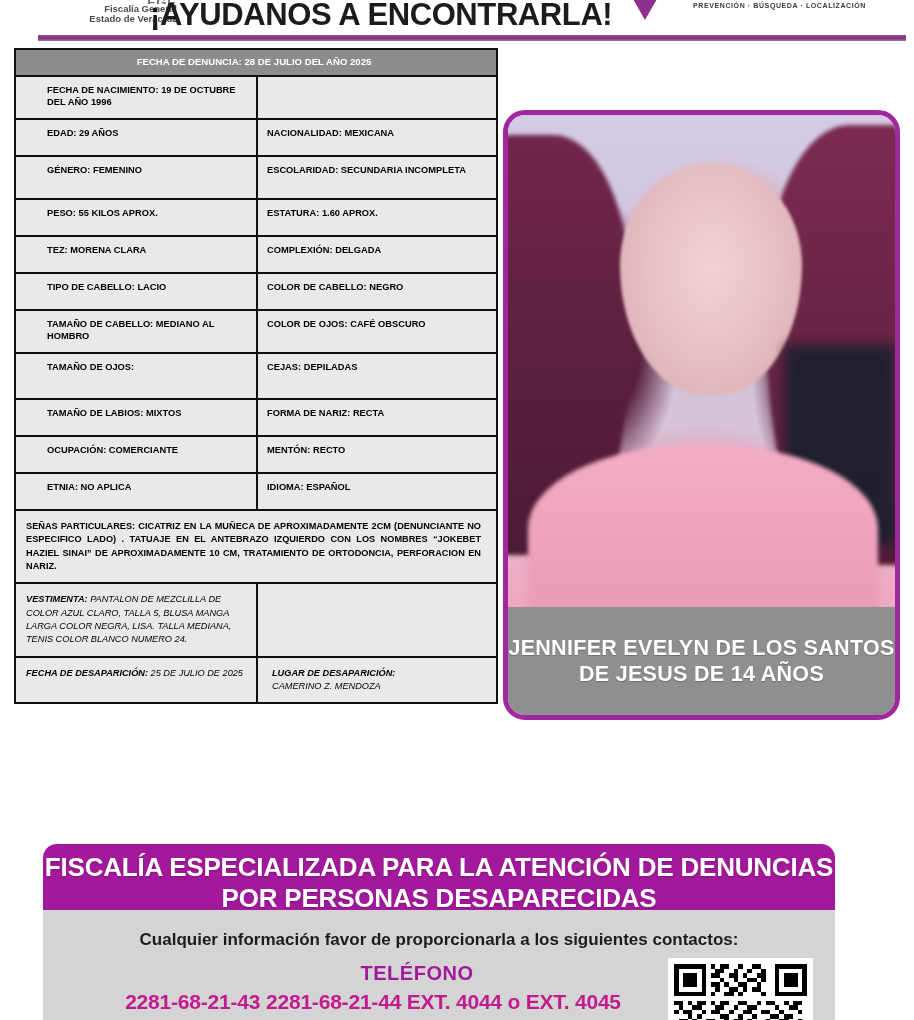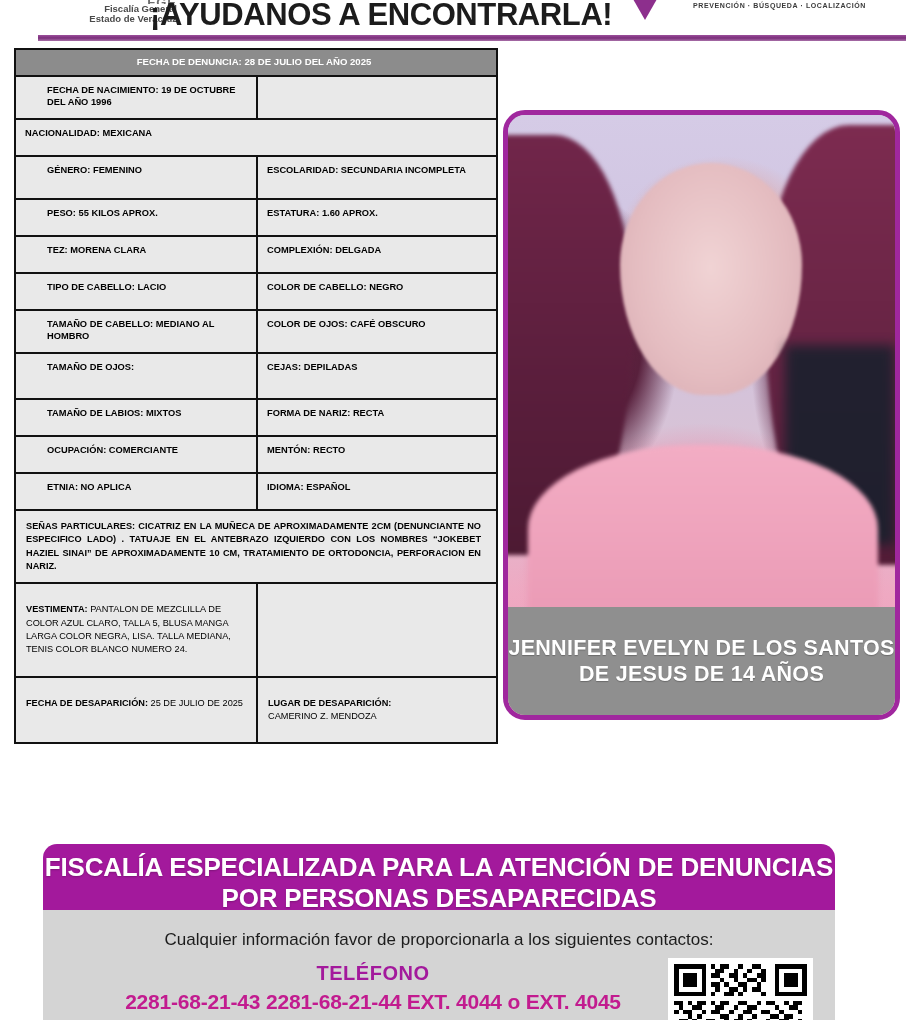--- a/index.html
+++ b/index.html
@@ -84,21 +84,21 @@
     left: 14px; top: 48px;
     width: 480px;
     border: 2px solid #111;
     border-collapse: collapse;
     background: #e9e9e9;
   }
   .info-table .trow {
     display: flex;
     border-bottom: 2px solid #111;
   }
-  .info-table .trow:last-child { border-bottom: none; }
+  .info-table .trow:last-child { border-bottom: none; justify-content: space-between; }
   .cell {
     padding: 7px 8px 7px 9px;
     font-size: 9.3px;
     font-weight: bold;
     line-height: 1.35;
     background: #e9e9e9;
     box-sizing: border-box;
   }
   .cell-left {
     width: 242px;
@@ -129,21 +129,22 @@
     font-size: 9.2px;
     font-weight: bold;
     line-height: 1.45;
     text-align: justify;
     padding: 9px 11px 9px 10px;
   }
   .vestimenta {
     font-size: 9.2px;
     font-weight: normal;
     line-height: 1.45;
-    padding: 19px 10px;
+    padding: 9px 10px;
+    font-style: italic;
   }
   .vestimenta b { font-weight: bold; }
 
   
   .photo-frame {
     position: absolute;
     left: 503px; top: 110px;
     width: 387px; height: 600px;
     border: 5px solid #a0279e;
     border-radius: 22px;
@@ -246,32 +247,33 @@
     left: 43px; top: 910px;
     width: 792px; height: 112px;
     background: #d4d4d4;
   }
   .contact-lead {
     position: absolute;
     left: 0; top: 20px;
     width: 792px;
     text-align: center;
     font-size: 17px;
-    font-weight: normal;
+    font-weight: bold;
     color: #1c1c1c;
   }
   .phone-label {
     position: absolute;
     left: 0; top: 52px;
     width: 660px;
     text-align: center;
     font-size: 20px;
     font-weight: bold;
     color: #a3199c;
     letter-spacing: 0.5px;
+    padding-left: 44px;
   }
   .phone-numbers {
     position: absolute;
     left: 0; top: 80px;
     width: 660px;
     text-align: center;
     font-size: 21px;
     font-weight: bold;
     color: #c21b8f;
     letter-spacing: -0.2px;
@@ -306,20 +308,21 @@
 
   <div class="trow banner-row">
     <div class="cell cell-full">FECHA DE DENUNCIA:  28 DE JULIO DEL AÑO 2025</div>
   </div>
 
   <div class="trow row-h1">
     <div class="cell cell-left">FECHA DE NACIMIENTO: 19 DE OCTUBRE DEL AÑO 1996</div>
   </div>
 
   <div class="trow row-h2">
+    <div class="cell cell-left">EDAD: 29  AÑOS</div>
     <div class="cell cell-right">NACIONALIDAD: MEXICANA</div>
   </div>
 
   <div class="trow row-h1">
     <div class="cell cell-left">GÉNERO: FEMENINO</div>
     <div class="cell cell-right">ESCOLARIDAD: SECUNDARIA INCOMPLETA</div>
   </div>
 
   <div class="trow row-h2">
     <div class="cell cell-left">PESO: 55  KILOS APROX.</div>

